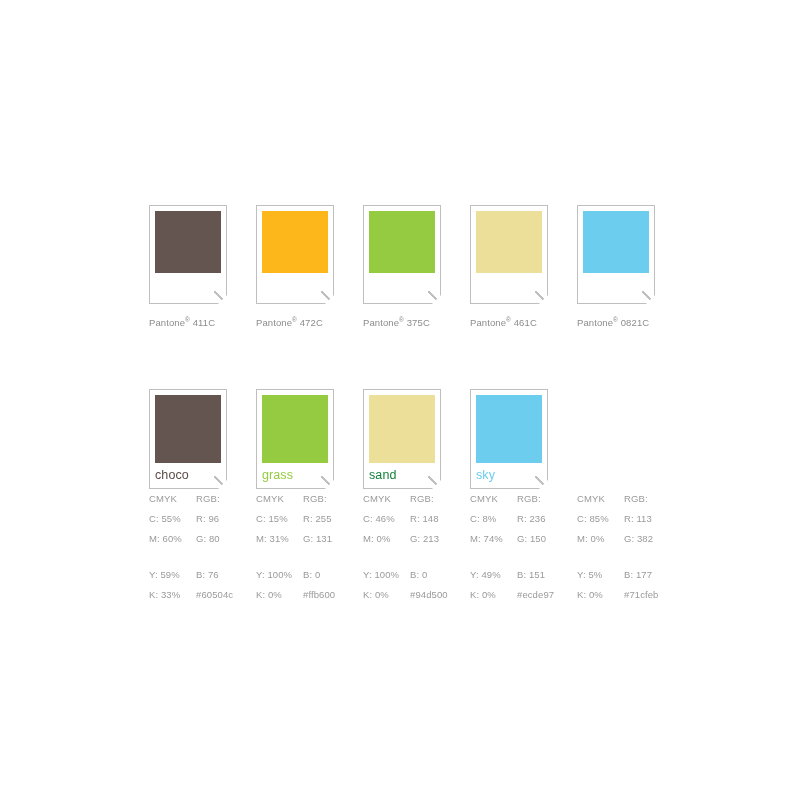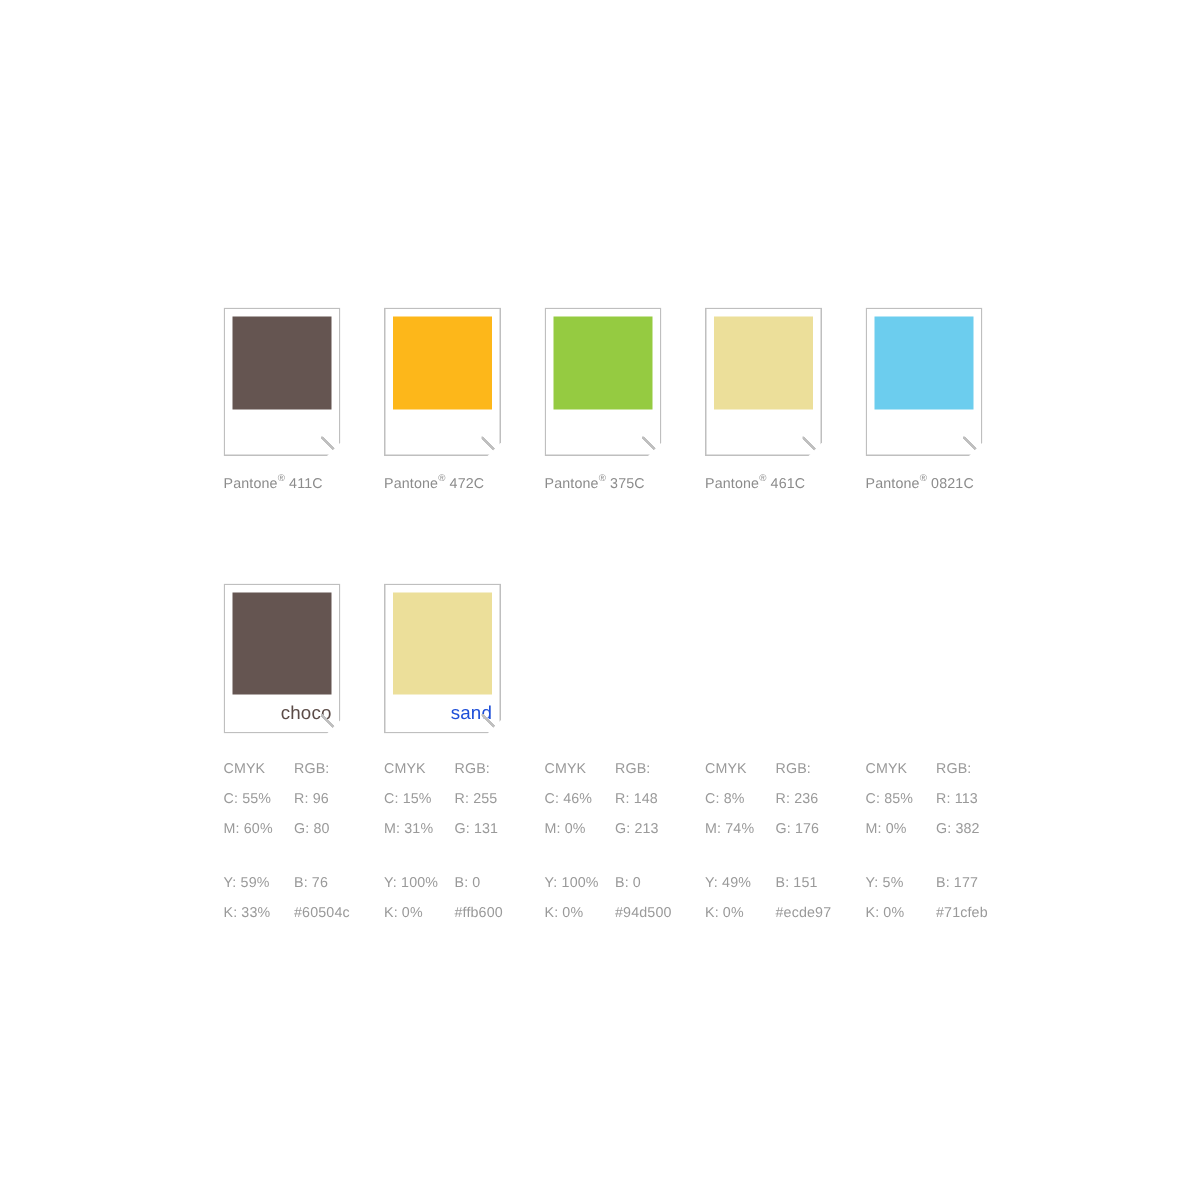--- a/index.html
+++ b/index.html
@@ -79,35 +79,34 @@
     white-space: nowrap;
     letter-spacing: .1px;
   }
   .pantone-caption .reg {
     font-size: 6.5px;
     vertical-align: super;
     line-height: 0;
   }
 
   
-  .row-named { margin-top: 60px; text-align: right; }
+  .row-named { margin-top: 60px; }
   .card-named { height: 100px; }
   .card-named .chip { height: 68px; }
   .chip-name {
     margin-top: 3px;
     font-size: 12.5px;
     line-height: 18px;
     white-space: nowrap;
     letter-spacing: .1px;
   }
 
   
   .specs-row {
     display: flex;
-    margin-top: 14px;
   }
   .spec-col {
     width: 107px;
     flex: 0 0 107px;
     display: flex;
   }
   .spec-sub {
     width: 47px;
     flex: 0 0 47px;
   }
@@ -171,28 +170,40 @@
   <div class="swatch-row row-named">
 
     <div class="swatch-col">
       <div class="card card-named">
         <span class="chip" style="background-color: rgb(101, 85, 81);"></span>
         <div class="chip-name" style="color: rgb(91, 75, 71);">choco</div>
       </div>
     </div>
 
 
+    <div class="swatch-col">
+      <div class="card card-named">
+        <span class="chip" style="background-color: rgb(149, 203, 65);"></span>
+        <div class="chip-name" style="color: rgb(149, 203, 65);">grass</div>
+      </div>
+    </div>
 
     <div class="swatch-col">
       <div class="card card-named">
         <span class="chip" style="background-color: rgb(236, 223, 154);"></span>
-        <div class="chip-name" style="color: #1d4ed8;">sand</div>
-      </div>
-    </div>
-
+        <div class="chip-name" style="color: #15803d;">sand</div>
+      </div>
+    </div>
+
+    <div class="swatch-col">
+      <div class="card card-named">
+        <span class="chip" style="background-color: rgb(108, 205, 238);"></span>
+        <div class="chip-name" style="color: rgb(108, 205, 238);">sky</div>
+      </div>
+    </div>
 
   </div>
 
   <div class="specs-row">
     <div class="spec-col">
       <div class="spec-sub">
           <div class="spec-line spec-head">CMYK</div>
         </div>
       <div class="spec-sub wide">
           <div class="spec-line spec-head">RGB:</div>
@@ -298,21 +309,21 @@
         </div>
         <div class="spec-sub wide">
           <div class="spec-line">G: 213</div>
         </div>
       </div>
     <div class="spec-col">
         <div class="spec-sub">
           <div class="spec-line">M: 74%</div>
         </div>
         <div class="spec-sub wide">
-          <div class="spec-line">G: 176</div>
+          <div class="spec-line">G: 150</div>
         </div>
       </div>
     <div class="spec-col">
         <div class="spec-sub">
           <div class="spec-line">M: 0%</div>
         </div>
         <div class="spec-sub wide">
           <div class="spec-line">G: 382</div>
         </div>
       </div>

